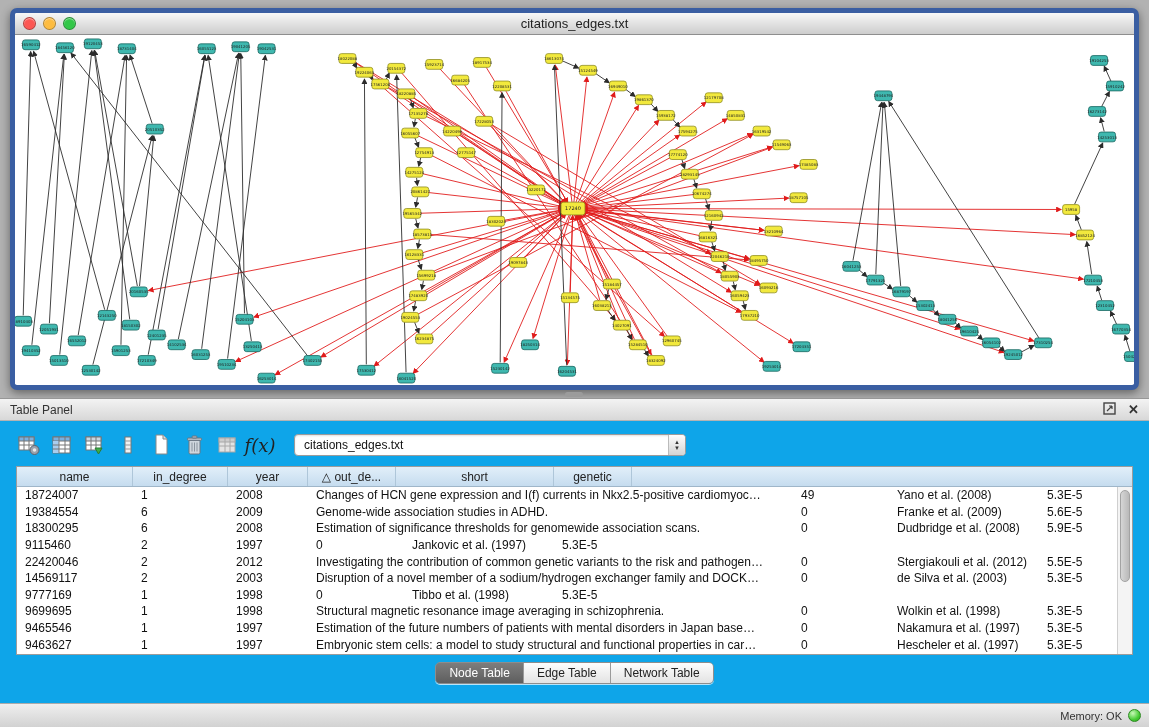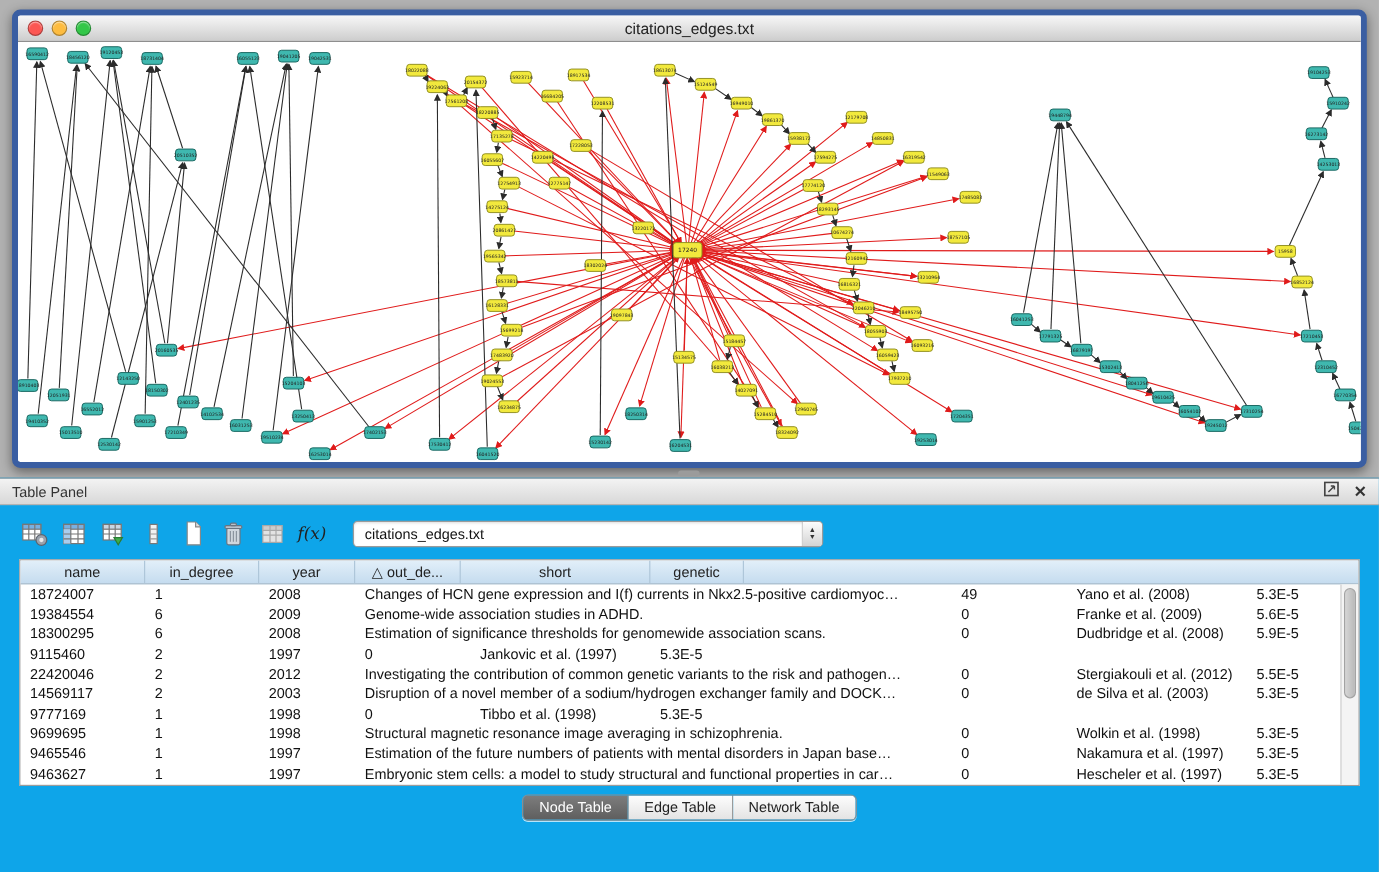--- a/index.html
+++ b/index.html
@@ -30,39 +30,39 @@
     background:#0ea5e9; border-top:1px solid #979797;
     display:flex; flex-direction:column; }
   .panel-header { height:22px; flex:0 0 22px; background:linear-gradient(#f3f3f3,#d8d8d8);
     border-bottom:1px solid #b3b3b3; display:flex; align-items:center; padding:0 10px; }
   .panel-title { font-size:12px; color:#333; }
   .panel-actions { margin-left:auto; display:flex; gap:12px; align-items:center; }
   .pa-btn { font-size:13px; color:#333; font-weight:bold; cursor:default; line-height:1; }
 
   .toolbar { display:flex; align-items:center; gap:7px; padding:12px 16px 2px; }
   .tb-icon { width:26px; height:24px; display:flex; align-items:center; justify-content:center; }
-  .fx { font-family:"DejaVu Serif", serif; font-style:italic; font-size:14px; color:#222; }
+  .fx { font-family:"DejaVu Serif", serif; font-style:italic; font-size:18px; color:#222; }
   .combo { margin-left:14px; width:392px; height:22px; background:#fff;
     border:1px solid #9b9b9b; border-radius:4px; display:flex; align-items:center;
     font-size:12px; color:#111; padding-left:9px; box-shadow:inset 0 1px 2px rgba(0,0,0,.12); }
   .stepper { margin-left:auto; width:17px; height:20px; border-left:1px solid #bbb;
     display:flex; flex-direction:column; align-items:center; justify-content:center;
     font-size:6px; line-height:6px; color:#333;
     background:linear-gradient(#fdfdfd,#d4d4d4); border-radius:0 3px 3px 0; }
 
   .table-wrap { margin:7px 16px 0; background:#fff; border:1px solid #9c9c9c;
     height:189px; flex:0 0 189px; position:relative; overflow:hidden; }
   .thead { display:flex; height:20px; background:linear-gradient(#e2eff9,#c5dcef);
     border-bottom:1px solid #9fb6c9; }
   .th { font-size:12px; color:#222; display:flex; align-items:center; justify-content:center;
     border-right:1px solid #aec6d9; overflow:hidden; white-space:nowrap; }
   .tbody { position:absolute; left:0; right:15px; top:20px; bottom:0; overflow:hidden; }
   .tr { display:flex; height:16.6px; align-items:center; }
   .td { font-size:12px; color:#111; padding-left:8px; white-space:nowrap; overflow:hidden; }
-  .c0{width:104px}.c1{width:95px}.c2{width:80px}.c3{flex:1}.c4{width:88px}
+  .c0{width:116px}.c1{width:95px}.c2{width:80px}.c3{flex:1}.c4{width:88px}
   .c5{width:158px}.c6{width:78px}.csb{width:14px;border-right:none}
   .td.c5{padding-left:16px}
   .vscroll { position:absolute; right:0; top:20px; bottom:0; width:15px;
     background:#f4f4f4; border-left:1px solid #cfcfcf; }
   .vthumb { position:absolute; left:2px; right:2px; top:3px; height:92px;
     background:linear-gradient(90deg,#d6d6d6,#b9b9b9); border:1px solid #a3a3a3; border-radius:6px; }
 
   .tabsbar { display:flex; justify-content:center; padding:7px 0 2px; }
   .seg { display:flex; border:1px solid #8d8d8d; border-radius:5px; overflow:hidden;
     box-shadow:0 1px 0 rgba(255,255,255,.7); }
@@ -895,13 +895,17 @@
   </div>
 
   <div class="tabsbar">
     <div class="seg" id="seg">
         <div class="seg-btn active">Node Table</div>
         <div class="seg-btn">Edge Table</div>
         <div class="seg-btn">Network Table</div>
       </div>
   </div>
 
+  <div class="statusbar">
+    <span>Memory: OK</span>
+    <span class="memdot"></span>
+  </div>
 </div>
 
 </body></html>

